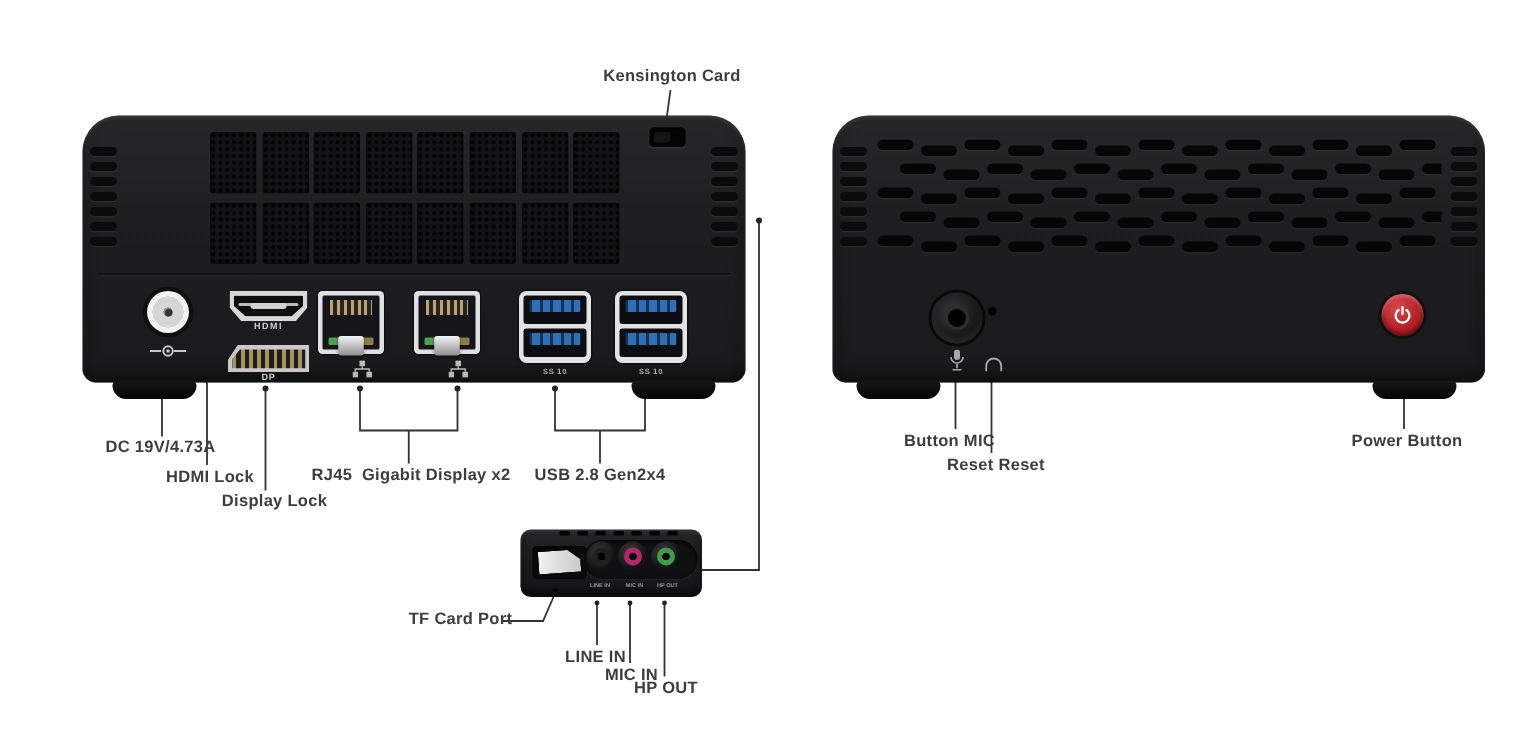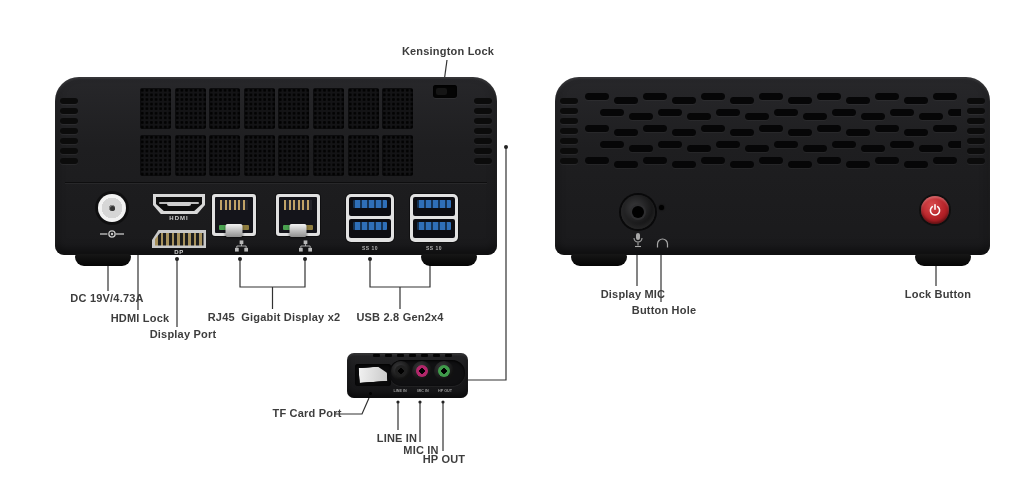--- a/index.html
+++ b/index.html
@@ -397,26 +397,26 @@
     <div class="pinhole"></div>
   <div class="notch" style="left: 26px;"></div>
       <div class="notch" style="left: 38px;"></div>
       <div class="notch" style="left: 50px;"></div>
       <div class="notch" style="left: 62px;"></div>
       <div class="notch" style="left: 74px;"></div>
       <div class="notch" style="left: 86px;"></div>
       <div class="notch" style="left: 98px;"></div>
     </div>
 
-  <div class="callout" style="left:448px;top:45px;">Kensington Lock</div>
+  <div class="callout" style="left:448px;top:45px;">Kensington Card</div>
   <div class="callout" style="left:107px;top:292px;">DC 19V/4.73A</div>
   <div class="callout" style="left:140px;top:312px;">HDMI Lock</div>
-  <div class="callout" style="left:183px;top:328px;">Display Port</div>
+  <div class="callout" style="left:183px;top:328px;">Display Lock</div>
   <div class="callout" style="left:274px;top:311px;">RJ45  Gigabit Display x2</div>
   <div class="callout" style="left:400px;top:311px;">USB 2.8 Gen2x4</div>
   <div class="callout" style="left:307px;top:407px;">TF Card Port</div>
   <div class="callout" style="left:397px;top:432px;">LINE IN</div>
   <div class="callout" style="left:421px;top:444px;">MIC IN</div>
   <div class="callout" style="left:444px;top:453px;">HP OUT</div>
-  <div class="callout" style="left:633px;top:288px;">Display MIC</div>
-  <div class="callout" style="left:664px;top:304px;">Button Hole</div>
-  <div class="callout" style="left:938px;top:288px;">Lock Button</div>
+  <div class="callout" style="left:633px;top:288px;">Button MIC</div>
+  <div class="callout" style="left:664px;top:304px;">Reset Reset</div>
+  <div class="callout" style="left:938px;top:288px;">Power Button</div>
 </div>
 
 </body></html>

